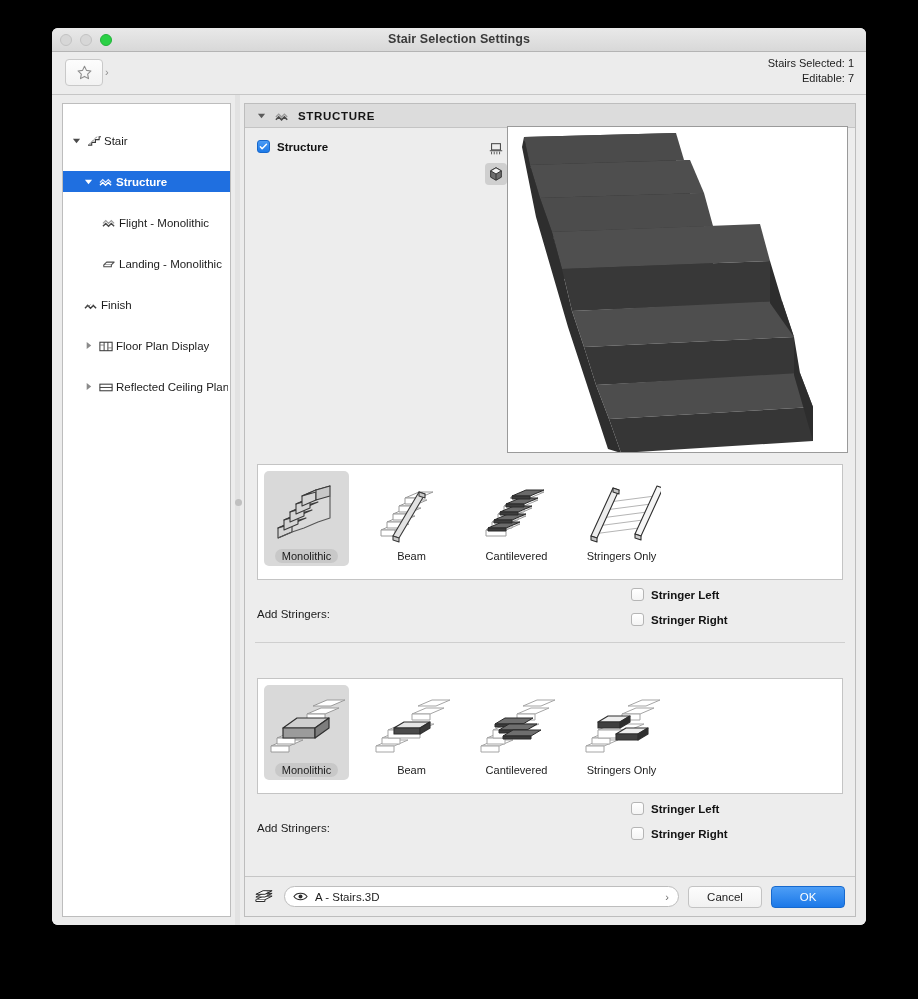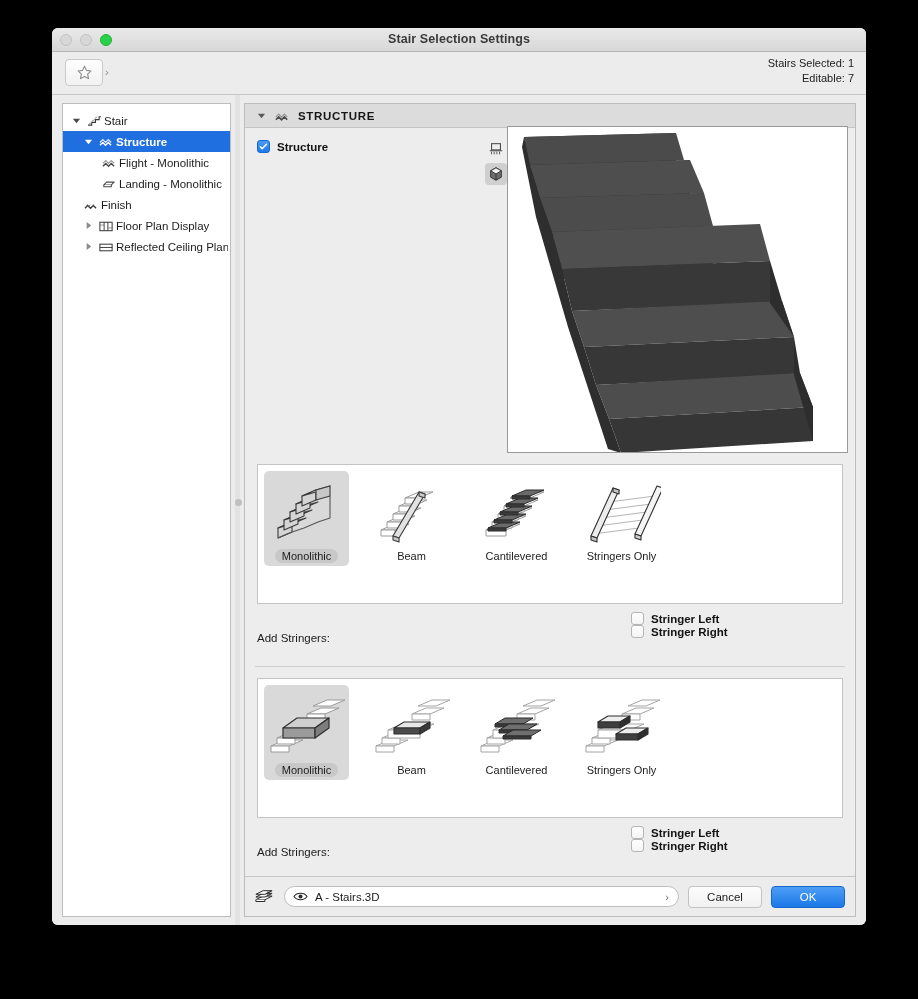--- a/index.html
+++ b/index.html
@@ -75,20 +75,21 @@
     background: #fff;
     border: 1px solid #bdbdbd;
     overflow: hidden;
     position: relative;
   }
   .tree { padding: 6px 0 0 0; }
   .tnode {
     height: 21px; display: flex; align-items: center;
     font-size: 11.5px; color: #1c1c1c; white-space: nowrap;
     padding-right: 2px;
+    margin-top: 20px;
   }
   .tnode.sel { background: #1f6fe0; color: #fff; }
   .tw { width: 15px; flex: none; display: flex; align-items: center; justify-content: center; }
   .tw svg { display: block; }
   .ticon { width: 20px; flex: none; display: flex; align-items: center; justify-content: center; }
   .tlabel { overflow: hidden; }
 
   
   .splitter {
     width: 13px; flex: none; position: relative;
@@ -152,21 +153,21 @@
     overflow: hidden;
   }
 
   
   .group-label {
     font-size: 11.5px; font-weight: bold; color: #161616;
     padding: 0 0 6px 8px;
   }
   .opt-box {
     margin: 0 12px; background: #fff; border: 1px solid #c4c4c4;
-    height: 140px; display: flex; align-items: flex-start; padding: 6px 6px;
+    height: 116px; display: flex; align-items: flex-start; padding: 6px 6px;
   }
   .opt {
     width: 85px; display: flex; flex-direction: column;
     align-items: center; gap: 2px;
     padding: 4px 0 3px 0; border-radius: 5px;
     margin-right: 20px;
   }
   .opt.sel { background: #d9d9d9; }
   .opt-thumb { height: 72px; display: flex; align-items: center; justify-content: center; }
   .opt-label {
@@ -175,21 +176,21 @@
   }
   .opt.sel .opt-label { background: #c8c8c8; }
 
   .stringer-row {
     display: flex; align-items: flex-start;
     padding: 28px 0 0 12px; position: relative; height: 60px;
   }
   .stringer-cap { font-size: 11.5px; color: #1c1c1c; }
   .stringer-cbs {
     position: absolute; left: 386px; top: 8px;
-    display: flex; flex-direction: column; 
+    display: flex; flex-direction: column; gap: 12px;
   }
   .stringer-cbs .cb-label { font-weight: bold; }
 
   .divider { height: 1px; background: #cfcfcf; margin: 2px 10px 10px 10px; }
 
   
   .bottombar {
     height: 40px; flex: none;
     background: #ececec;
     border-top: 1px solid #c6c6c6;

